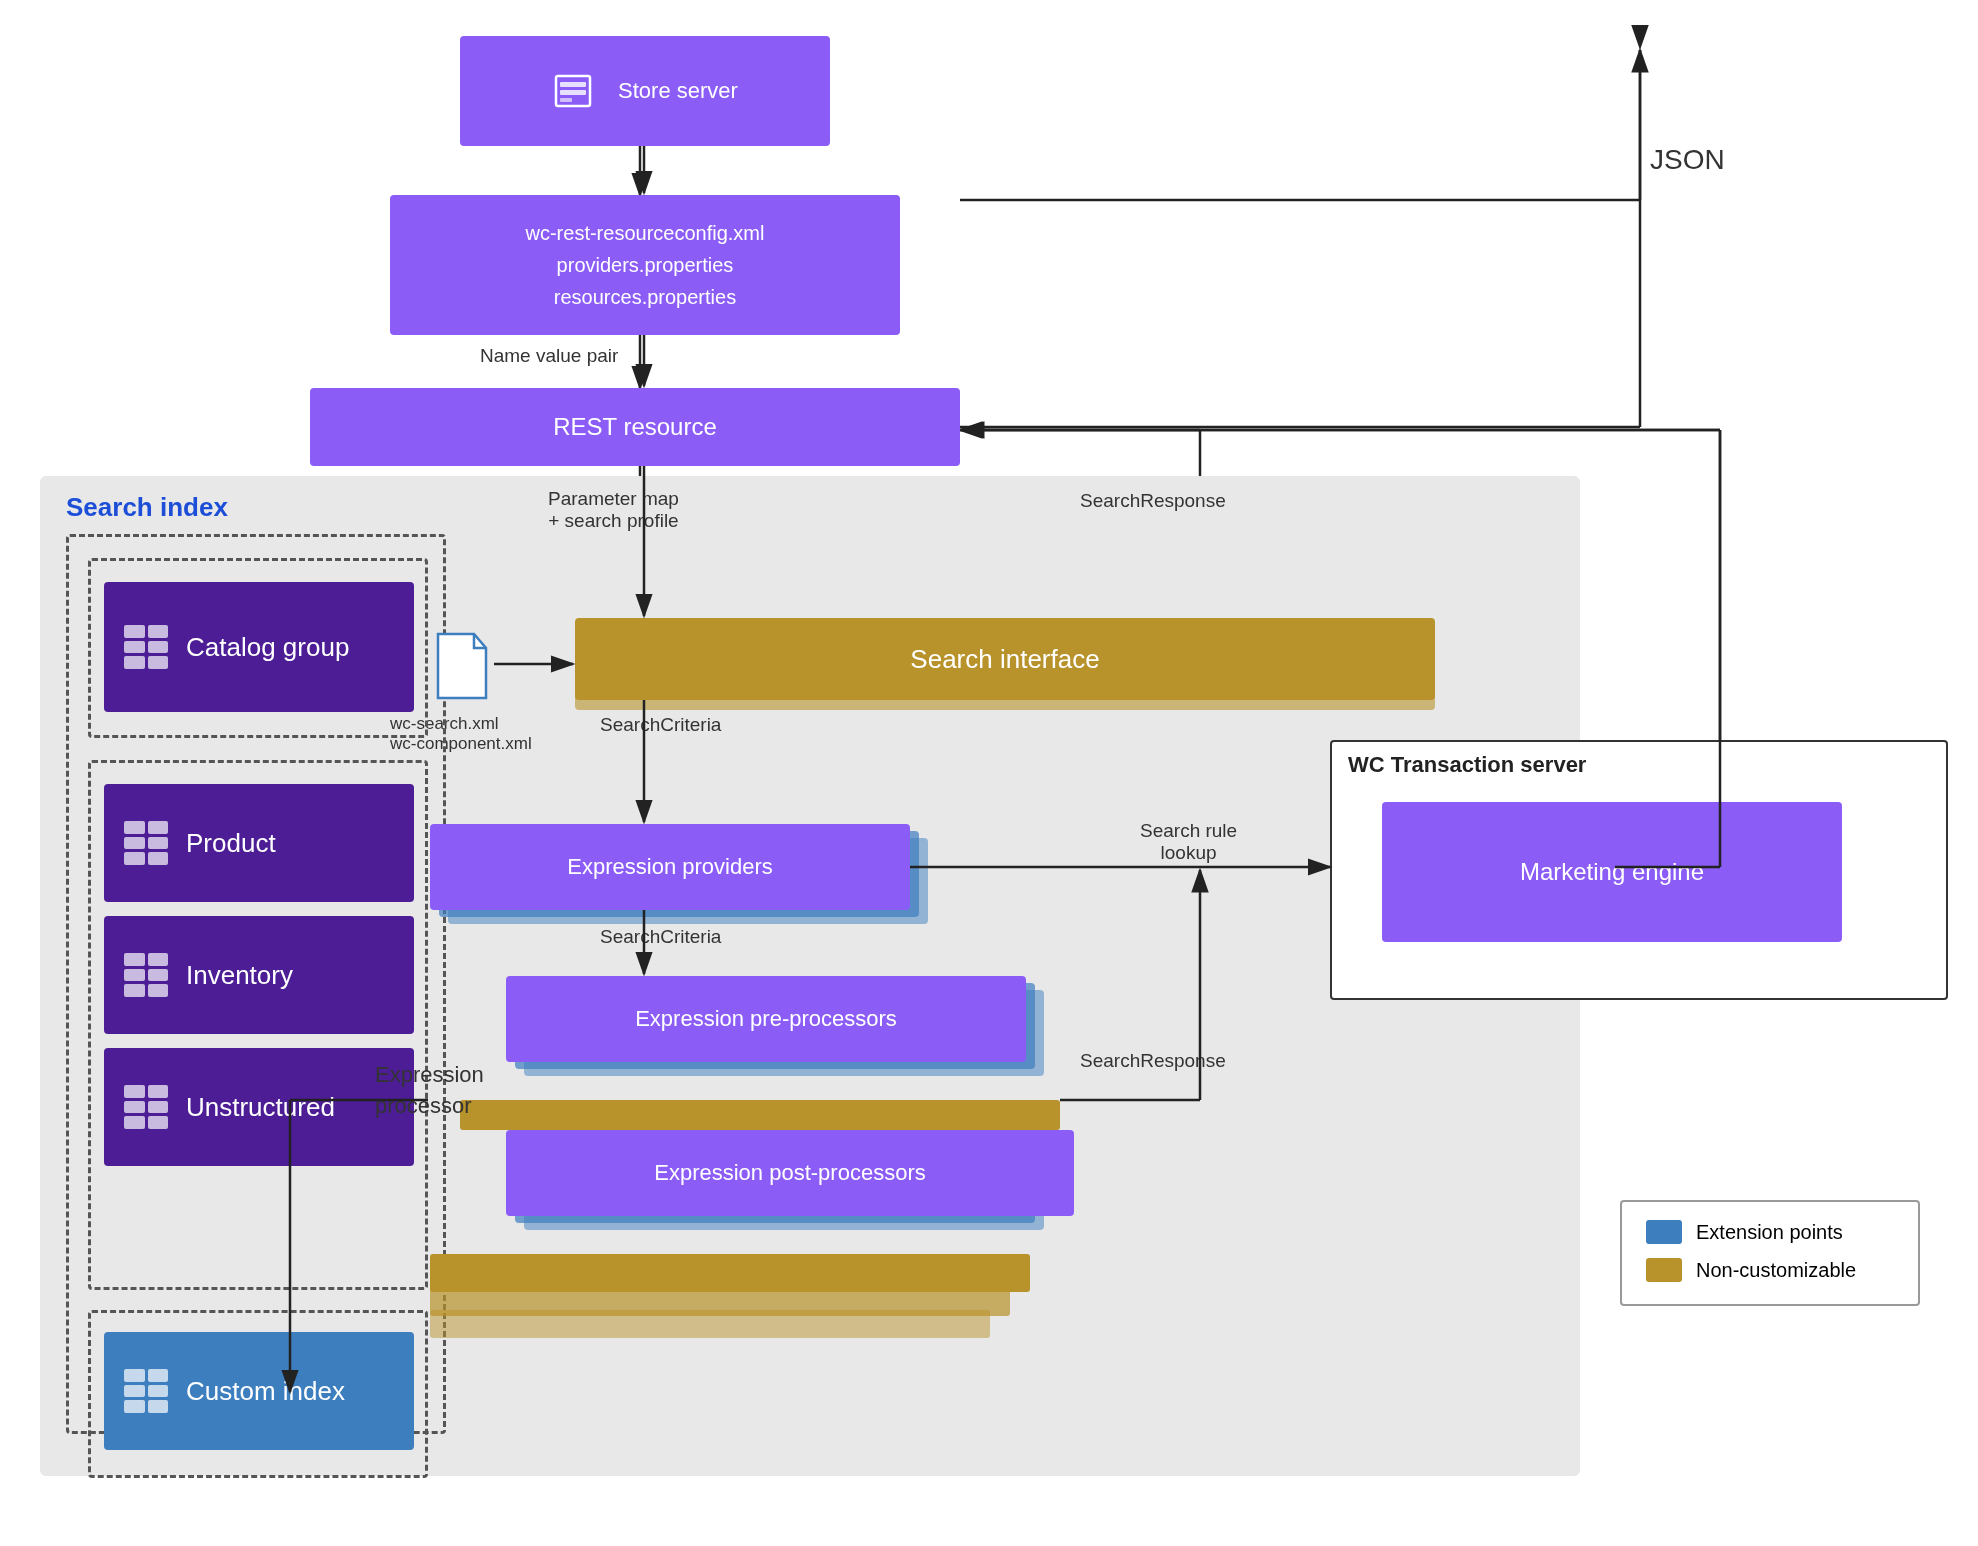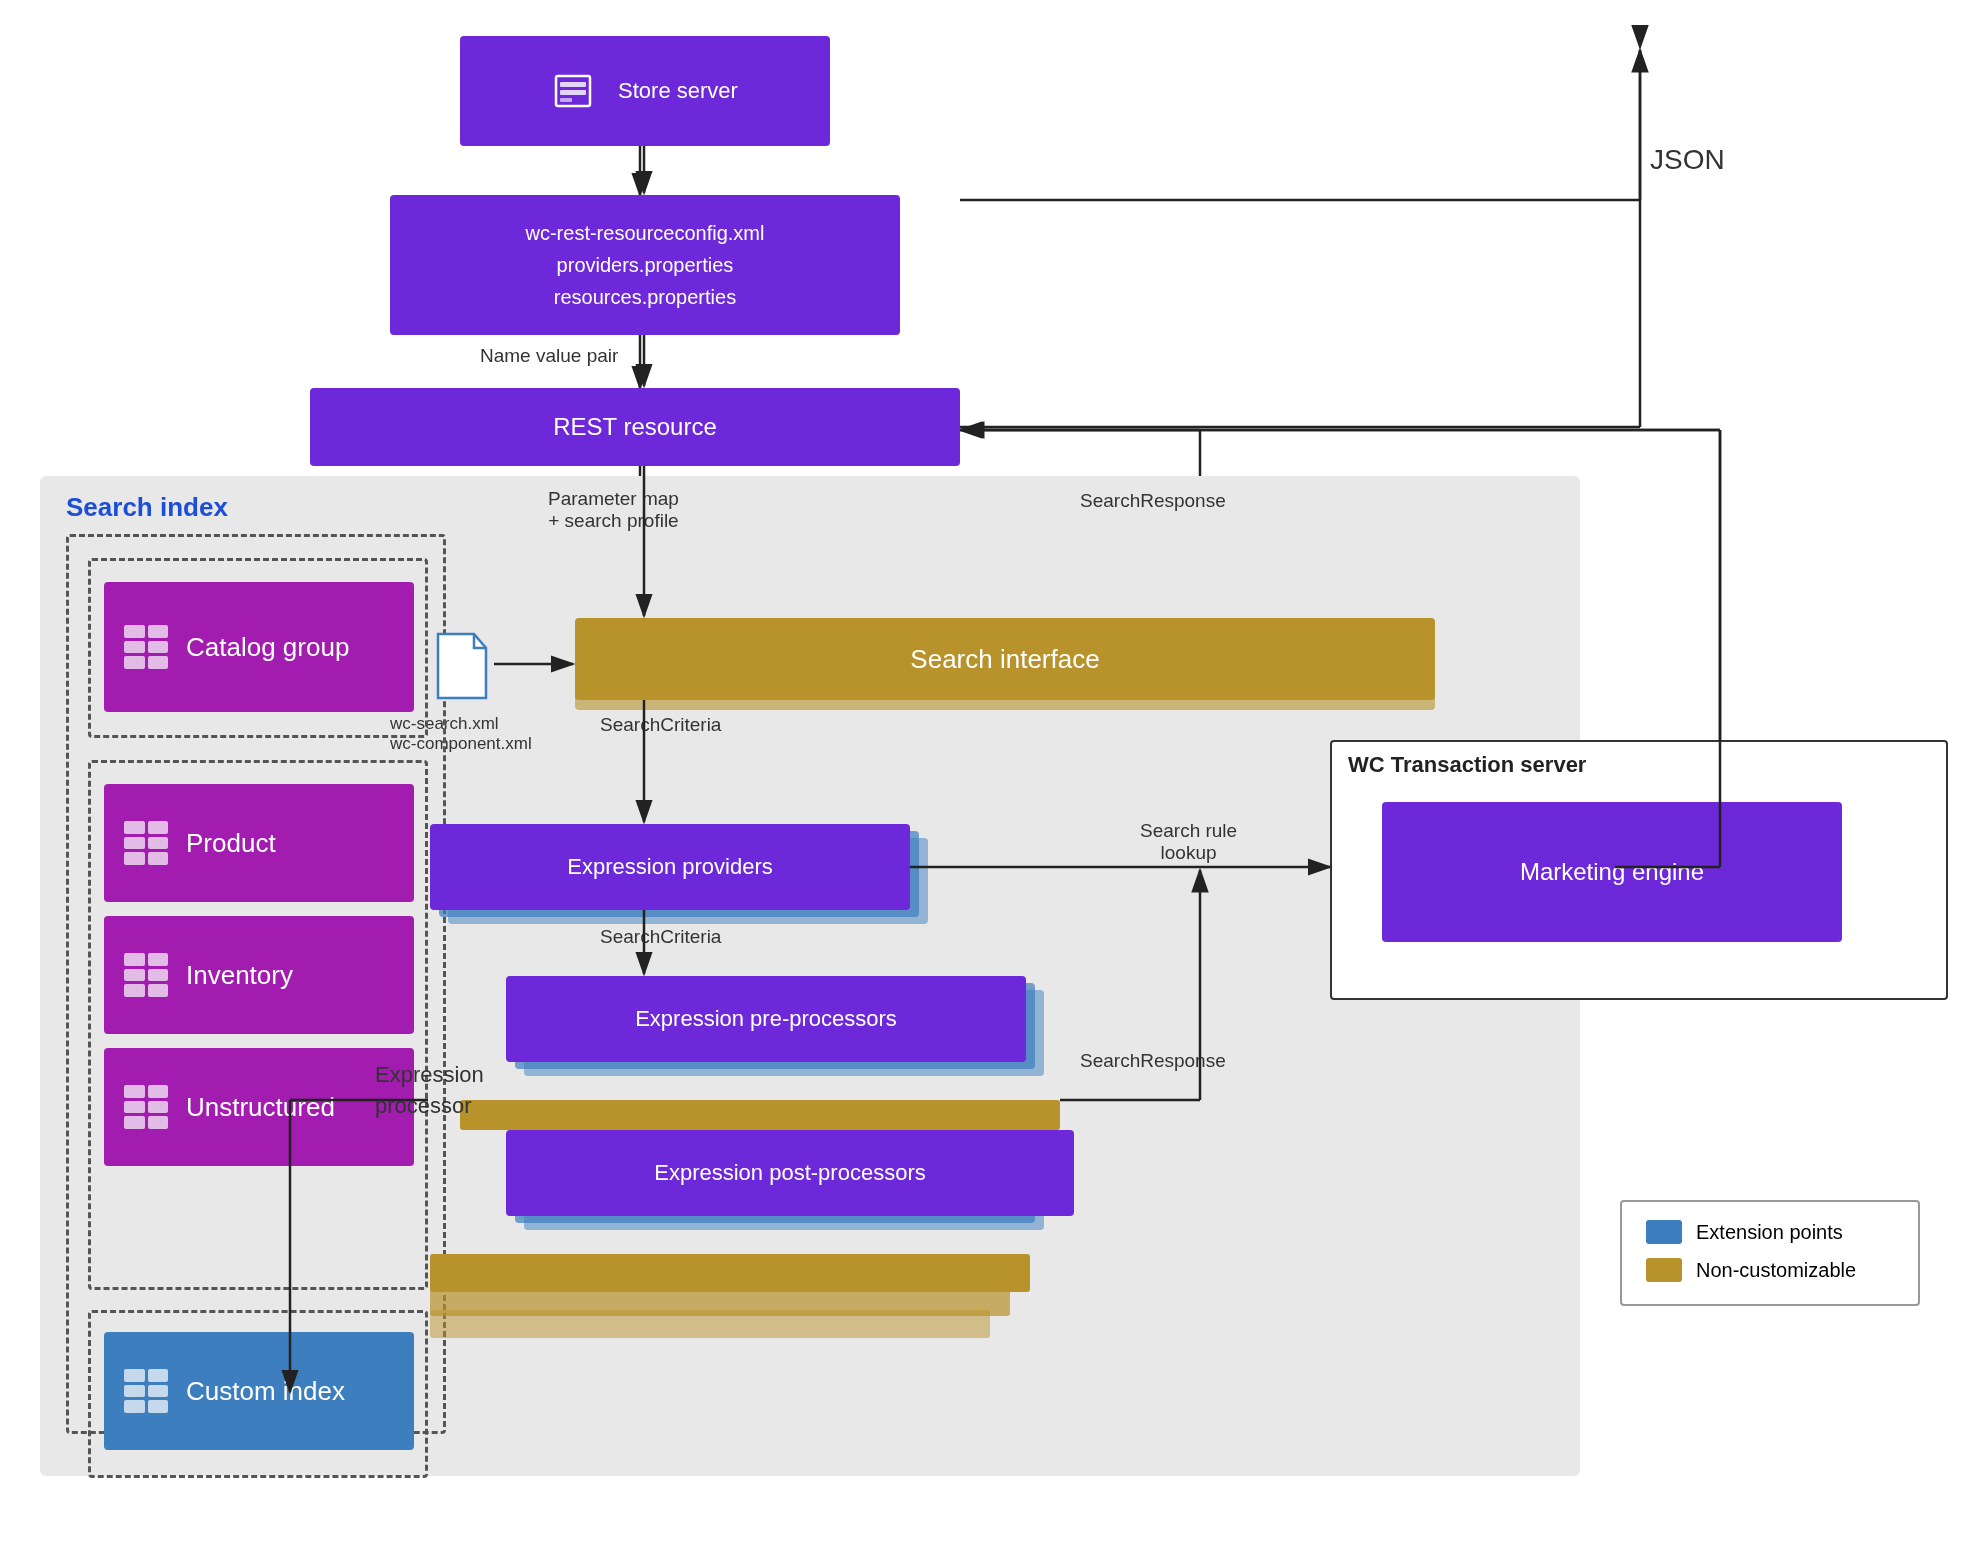--- a/index.html
+++ b/index.html
@@ -13,21 +13,21 @@
     }
 
     .diagram-container {
       position: relative;
       width: 1978px;
       height: 1546px;
     }
 
     
     .box-blue {
-      background: #6d28d9;
+      background: #8b5cf6;
       color: #fff;
       border-radius: 4px;
       display: flex;
       align-items: center;
       justify-content: center;
       text-align: center;
       font-size: 22px;
       font-weight: 500;
       position: absolute;
     }
@@ -49,21 +49,21 @@
     
     .dashed-box {
       position: absolute;
       border: 3px dashed #555;
       border-radius: 4px;
     }
 
     
     .index-item {
       position: absolute;
-      background: #a21caf;
+      background: #4c1d95;
       color: #fff;
       border-radius: 4px;
       display: flex;
       align-items: center;
       font-size: 26px;
       font-weight: 500;
       padding-left: 20px;
       gap: 18px;
     }
 

